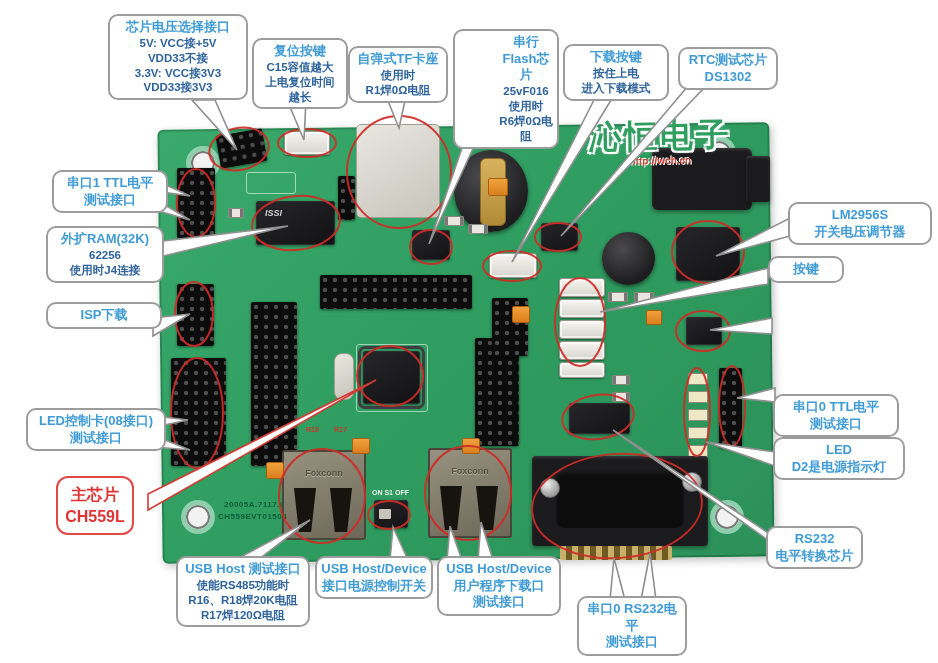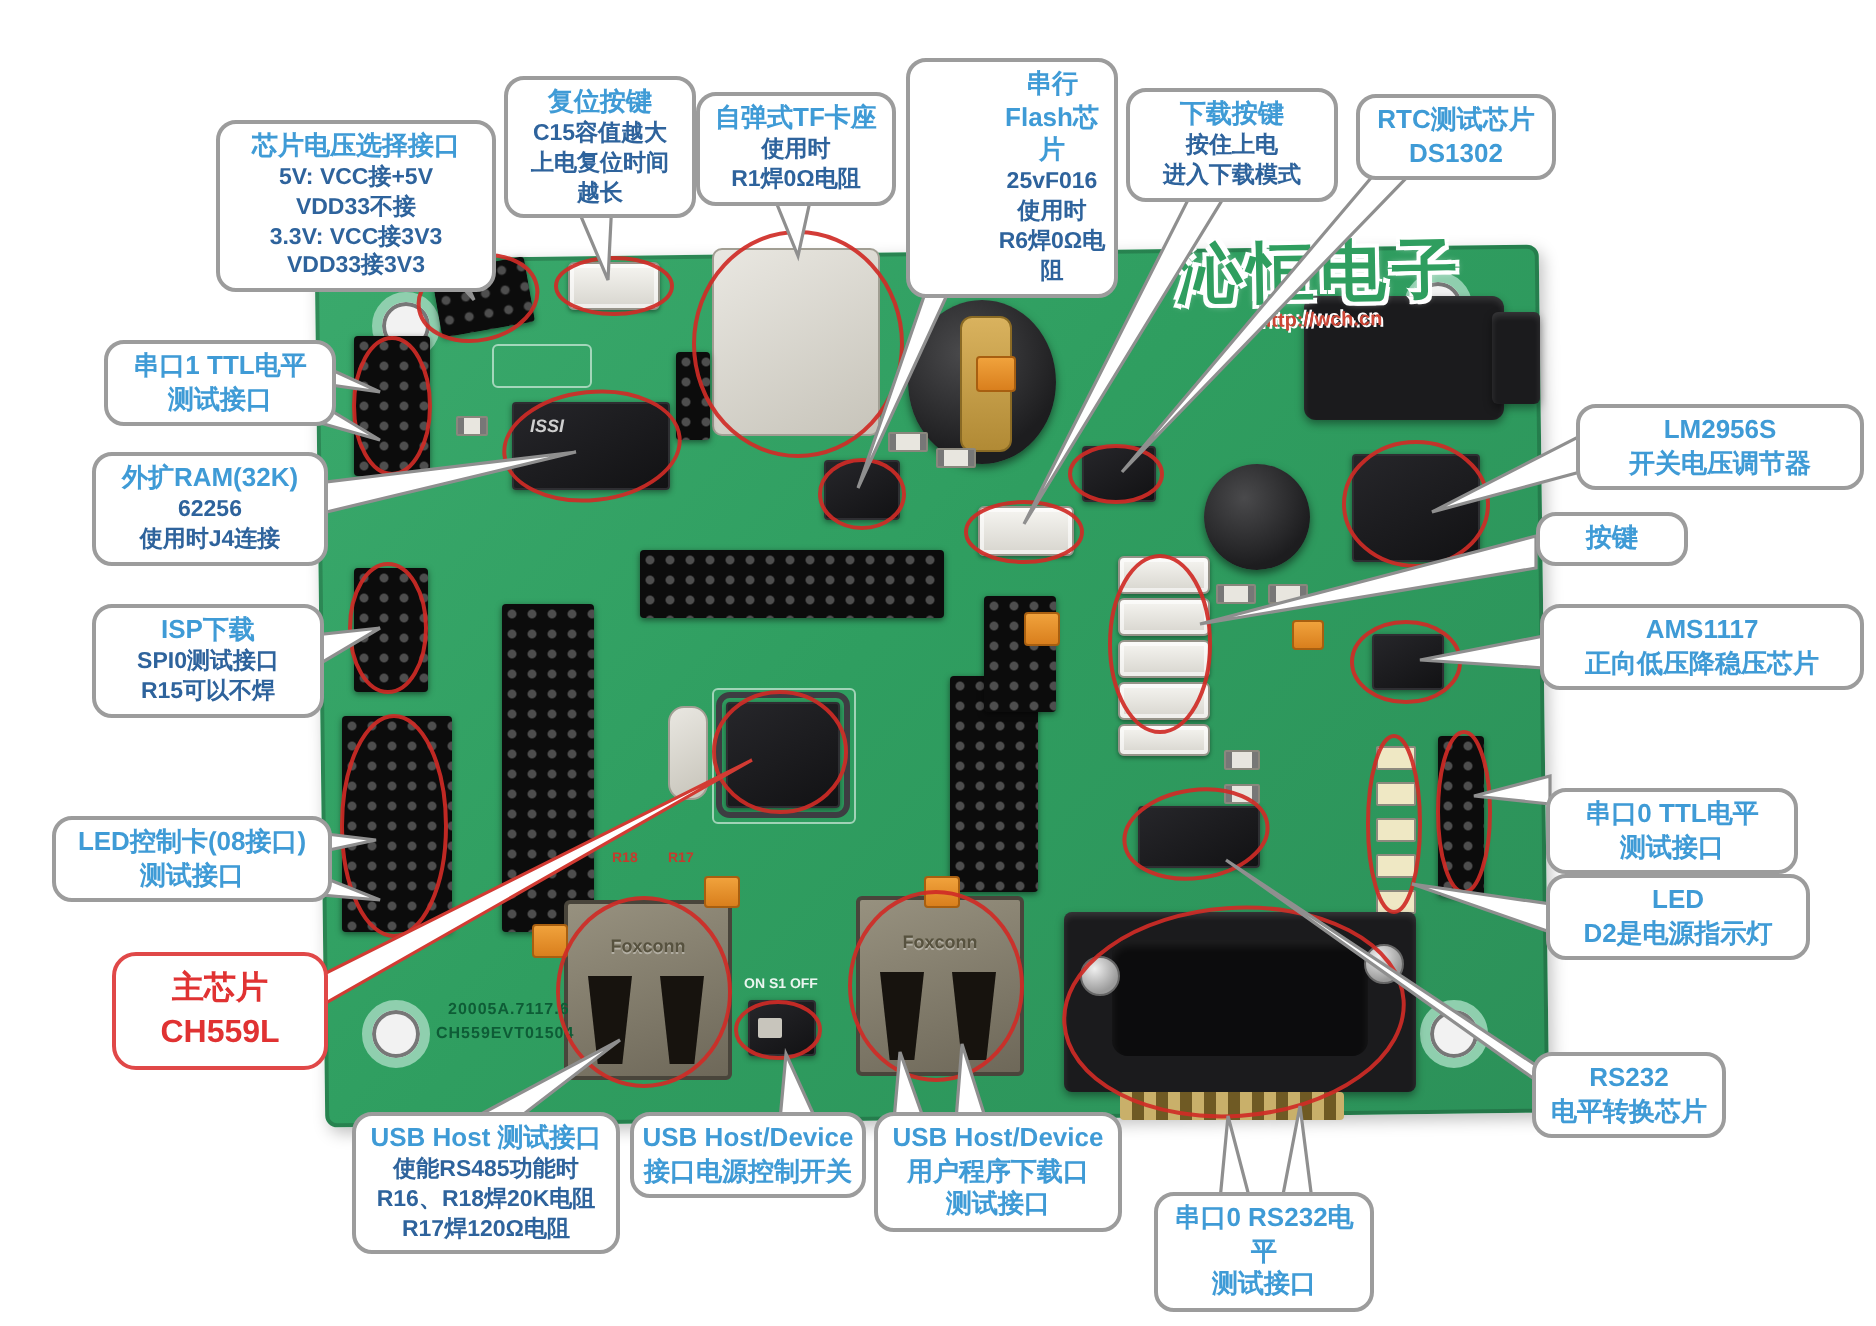--- a/index.html
+++ b/index.html
@@ -201,21 +201,21 @@
     <polygon class="lead" points="706,442 775,452 775,466"></polygon>
     <polygon class="lead" points="613,430 770,534 779,548"></polygon>
     <polygon class="lead" points="310,520 235,560 258,560"></polygon>
     <polygon class="lead" points="393,527 390,560 408,560"></polygon>
     <polygon class="lead" points="450,526 447,560 462,560"></polygon>
     <polygon class="lead" points="481,522 478,560 493,560"></polygon>
     <polygon class="lead" points="614,558 610,600 625,600"></polygon>
     <polygon class="lead" points="650,553 641,600 656,600"></polygon>
   </svg>
 
-  <div class="co" style="left:108px;top:14px;width:140px;margin-top:46px;">
+  <div class="co" style="left:108px;top:14px;width:140px;">
     <div class="t">
         <div>芯片电压选择接口</div>
       </div>
     <div class="b">
         <div>5V: VCC接+5V</div>
         <div>VDD33不接</div>
         <div>3.3V: VCC接3V3</div>
         <div>VDD33接3V3</div>
       </div>
   </div>
@@ -275,52 +275,42 @@
       </div>
     <div class="b">
         <div>62256</div>
         <div>使用时J4连接</div>
       </div>
   </div>
   <div class="co" style="left:46px;top:302px;width:116px;">
     <div class="t">
         <div>ISP下载</div>
       </div>
-    <div class="b">
-        <div>SPI0测试接口</div>
-        <div>R15可以不焊</div>
-      </div>
   </div>
   <div class="co" style="left:26px;top:408px;width:140px;">
     <div class="t">
         <div>LED控制卡(08接口)</div>
         <div>测试接口</div>
       </div>
   </div>
-  <div class="co red" style="left:56px;top:476px;width:108px;">
+  <div class="co red" style="left:56px;top:476px;width:78px;">
     <div class="t">
         <div>主芯片</div>
         <div>CH559L</div>
       </div>
   </div>
   <div class="co" style="left:788px;top:202px;width:144px;">
     <div class="t">
         <div>LM2956S</div>
         <div>开关电压调节器</div>
       </div>
   </div>
   <div class="co" style="left:768px;top:256px;width:76px;">
     <div class="t">
         <div>按键</div>
-      </div>
-  </div>
-  <div class="co" style="left:770px;top:302px;width:162px;">
-    <div class="t">
-        <div>AMS1117</div>
-        <div>正向低压降稳压芯片</div>
       </div>
   </div>
   <div class="co" style="left:773px;top:394px;width:126px;">
     <div class="t">
         <div>串口0 TTL电平</div>
         <div>测试接口</div>
       </div>
   </div>
   <div class="co" style="left:773px;top:437px;width:132px;">
     <div class="t">

